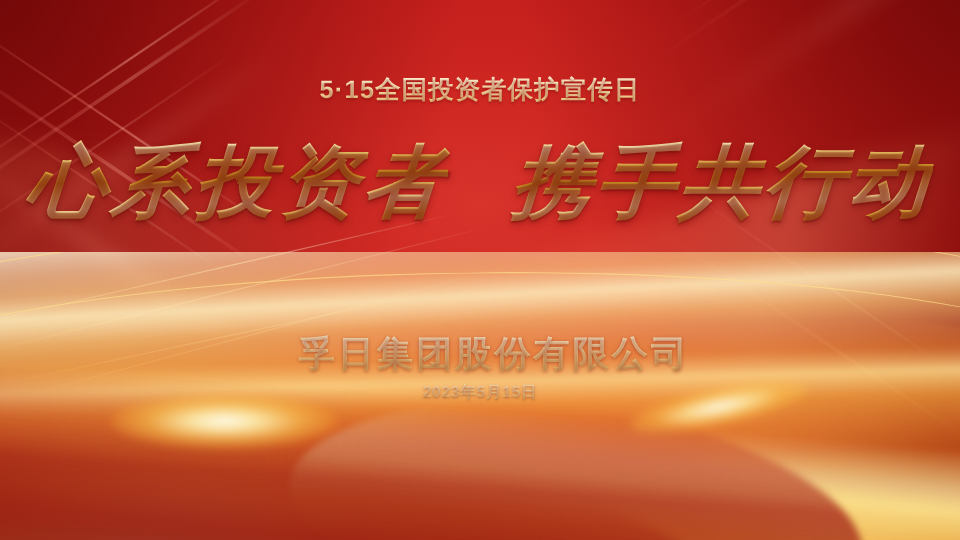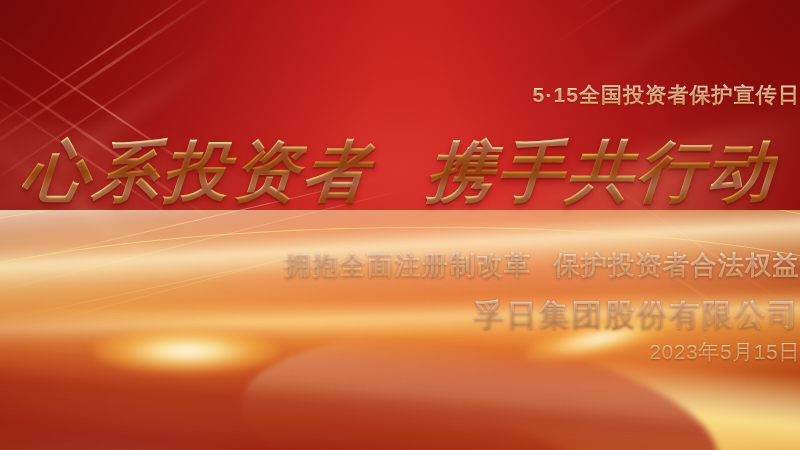--- a/index.html
+++ b/index.html
@@ -271,22 +271,21 @@
       rgba(248,244,190,0.55) 70%,
       rgba(255,190,60,0) 86%);
     transform: rotate(5deg);
     filter: blur(2.5px);
   }
 
   
   .content {
     position: absolute;
     inset: 0;
-    text-align: right;
-    margin-top: 20px;
+    text-align: center;
   }
 
   .subtitle-top {
     position: absolute;
     top: 61px;
     left: 0; right: 0;
     font-size: 21px;
     letter-spacing: 1.1px;
     font-weight: 700;
     color: #fbe9b8;
@@ -359,22 +358,22 @@
     background-clip: text;
     -webkit-text-fill-color: transparent;
     text-shadow: 0 1px 3px rgba(110,10,8,0.42);
     padding-left: 24px;
   }
 
   .date {
     position: absolute;
     top: 318px;
     left: 0; right: 0;
-    font-size: 21px;
-    font-weight: 400;
+    font-size: 13px;
+    font-weight: 700;
     letter-spacing: 0.6px;
     background: linear-gradient(to bottom, #ffeec4 0%, #f3d289 60%, #e0b660 100%);
     -webkit-background-clip: text;
     background-clip: text;
     -webkit-text-fill-color: transparent;
     text-shadow: 0 1px 2px rgba(110,10,8,0.40);
   }
 </style>
 </head>
 <body>
@@ -440,22 +439,19 @@
 
   <div class="content">
 
     <div class="subtitle-top">5·15全国投资者保护宣传日</div>
 
     <div class="main-title">
       <span class="title-part">心系投资者</span>
       <span class="title-part">携手共行动</span>
     </div>
 
-    <div class="sub-slogan">
-      <span>拥抱全面注册制改革</span><span class="gap"></span><span>保护投资者合法权益</span>
-    </div>
 
     <div class="company">孚日集团股份有限公司</div>
 
     <div class="date">2023年5月15日</div>
 
   </div>
 </div>
 
 </body></html>

